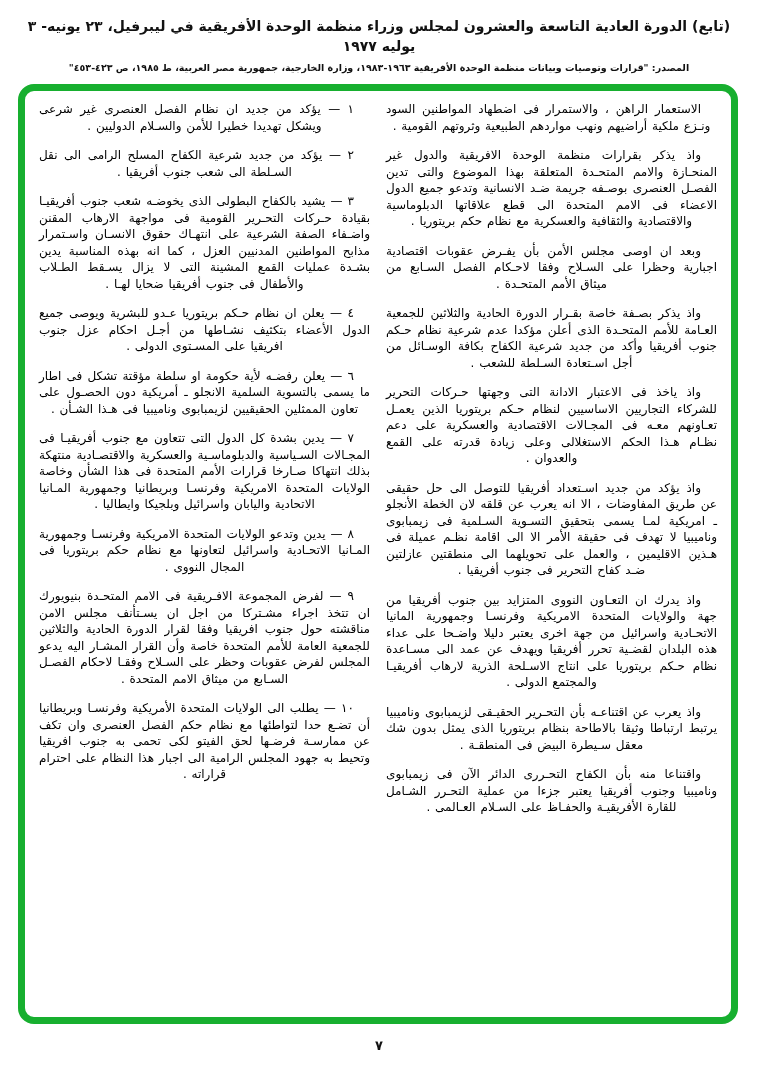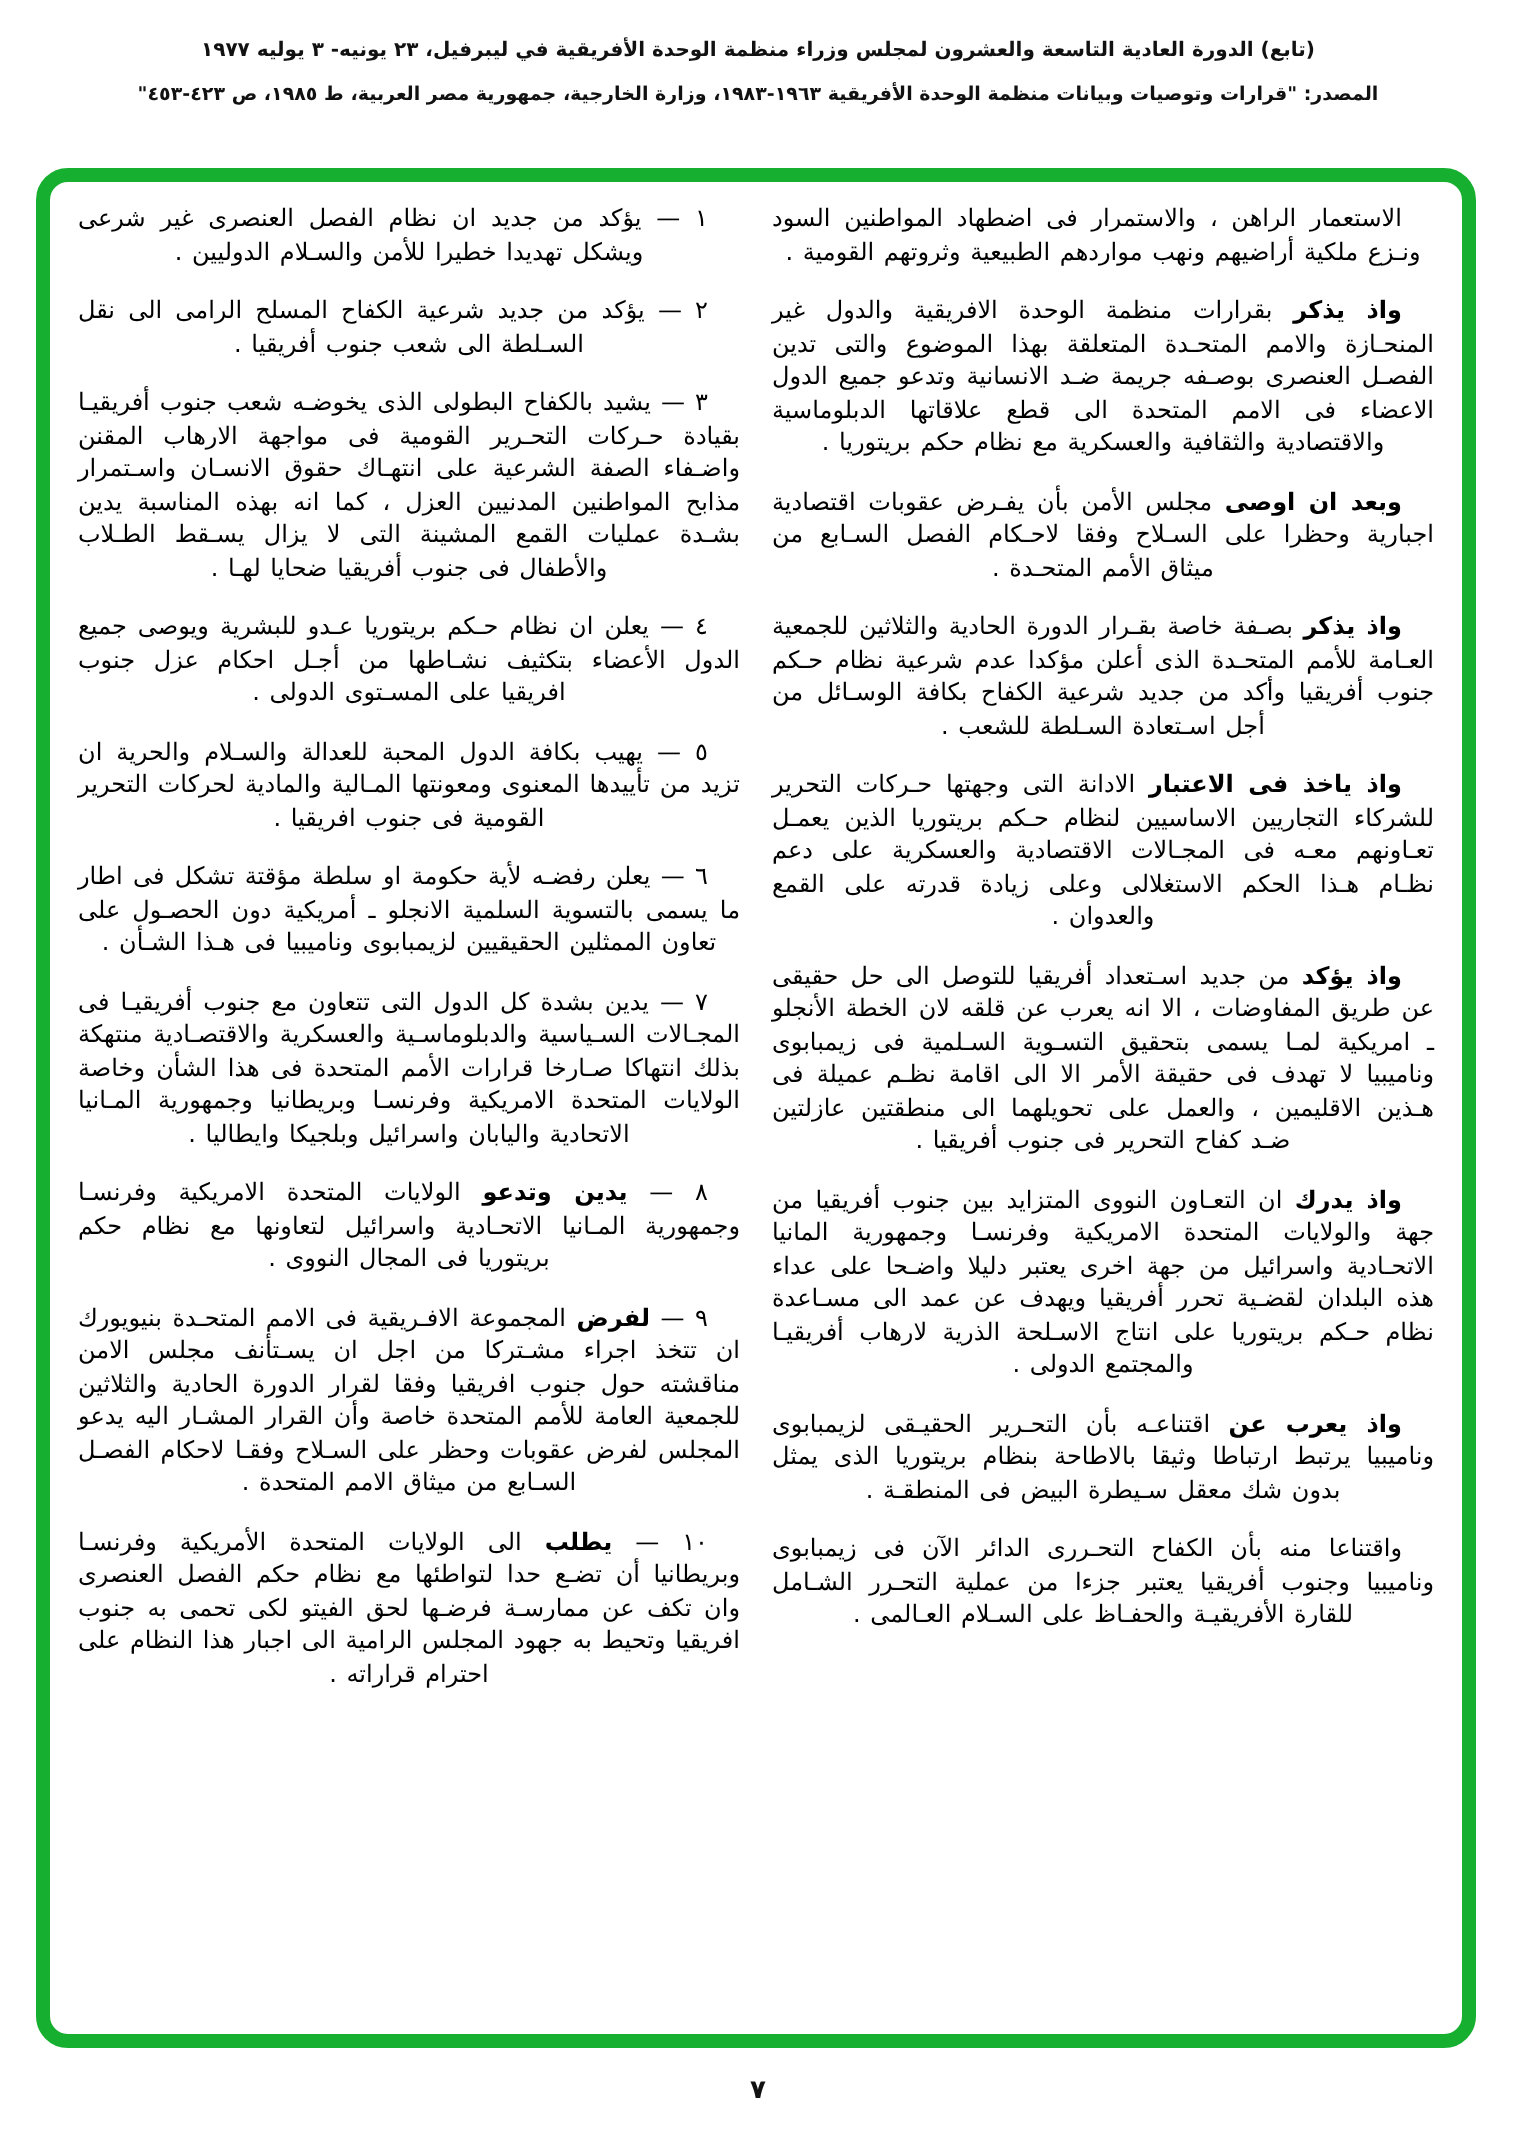--- a/index.html
+++ b/index.html
@@ -17,21 +17,21 @@
     width: 758px;
     height: 1078px;
     background: #ffffff;
     color: #141414;
   }
   .header {
     text-align: center;
     padding-top: 16px;
   }
   .title {
-    font-size: 10px;
+    font-size: 14px;
     font-weight: bold;
     color: #111;
     letter-spacing: 0;
     line-height: 20px;
     padding: 0 18px;
   }
   .source {
     font-size: 9.5px;
     font-weight: bold;
     color: #111;
@@ -64,21 +64,21 @@
   p.para {
     font-size: 12px;
     line-height: 16.5px;
     text-align: justify;
     text-align-last: center;
     margin: 0 0 13px 0;
     text-indent: 16px;
     word-spacing: 1px;
     color: #000000;
   }
-  p.para .lead { font-weight: bold; }
+  p.para .lead { font-weight: normal; }
   .pagenum {
     position: absolute;
     top: 1038px;
     left: 0;
     width: 100%;
     text-align: center;
     font-size: 13px;
     font-weight: bold;
     color: #111;
   }
@@ -106,21 +106,20 @@
         <p class="para"><span></span><b class="lead">واذ يدرك</b><span> ان التعـاون النووى المتزايد بين جنوب أفريقيا من جهة والولايات المتحدة الامريكية وفرنسـا وجمهورية المانيا الاتحـادية واسرائيل من جهة اخرى يعتبر دليلا واضـحا على عداء هذه البلدان لقضـية تحرر أفريقيا ويهدف عن عمد الى مسـاعدة نظام حـكم بريتوريا على انتاج الاسـلحة الذرية لارهاب أفريقيـا والمجتمع الدولى .</span></p>
         <p class="para"><span></span><b class="lead">واذ يعرب عن</b><span> اقتناعـه بأن التحـرير الحقيـقى لزيمبابوى وناميبيا يرتبط ارتباطا وثيقا بالاطاحة بنظام بريتوريا الذى يمثل بدون شك معقل سـيطرة البيض فى المنطقـة .</span></p>
         <p class="para"><span></span><b class="lead"></b><span>واقتناعا منه بأن الكفاح التحـررى الدائر الآن فى زيمبابوى وناميبيا وجنوب أفريقيا يعتبر جزءا من عملية التحـرر الشـامل للقارة الأفريقيـة والحفـاظ على السـلام العـالمى .</span></p>
       </div>
 
       <div class="col">
         <p class="para"><span>١ — </span><b class="lead"></b><span>يؤكد من جديد ان نظام الفصل العنصرى غير شرعى ويشكل تهديدا خطيرا للأمن والسـلام الدوليين .</span></p>
         <p class="para"><span>٢ — </span><b class="lead"></b><span>يؤكد من جديد شرعية الكفاح المسلح الرامى الى نقل السـلطة الى شعب جنوب أفريقيا .</span></p>
         <p class="para"><span>٣ — </span><b class="lead"></b><span>يشيد بالكفاح البطولى الذى يخوضـه شعب جنوب أفريقيـا بقيادة حـركات التحـرير القومية فى مواجهة الارهاب المقنن واضـفاء الصفة الشرعية على انتهـاك حقوق الانسـان واسـتمرار مذابح المواطنين المدنيين العزل ، كما انه بهذه المناسبة يدين بشـدة عمليات القمع المشينة التى لا يزال يسـقط الطـلاب والأطفال فى جنوب أفريقيا ضحايا لهـا .</span></p>
         <p class="para"><span>٤ — </span><b class="lead"></b><span>يعلن ان نظام حـكم بريتوريا عـدو للبشرية ويوصى جميع الدول الأعضاء بتكثيف نشـاطها من أجـل احكام عزل جنوب افريقيا على المسـتوى الدولى .</span></p>
-        <p class="para"><span>٥ — </span><b class="lead"></b><span>يهيب بكافة الدول المحبة للعدالة والسـلام والحرية ان تزيد من تأييدها المعنوى ومعونتها المـالية والمادية لحركات التحرير القومية فى جنوب افريقيا .</span></p>
         <p class="para"><span>٦ — </span><b class="lead"></b><span>يعلن رفضـه لأية حكومة او سلطة مؤقتة تشكل فى اطار ما يسمى بالتسوية السلمية الانجلو ـ أمريكية دون الحصـول على تعاون الممثلين الحقيقيين لزيمبابوى وناميبيا فى هـذا الشـأن .</span></p>
         <p class="para"><span>٧ — </span><b class="lead"></b><span>يدين بشدة كل الدول التى تتعاون مع جنوب أفريقيـا فى المجـالات السـياسية والدبلوماسـية والعسكرية والاقتصـادية منتهكة بذلك انتهاكا صـارخا قرارات الأمم المتحدة فى هذا الشأن وخاصة الولايات المتحدة الامريكية وفرنسـا وبريطانيا وجمهورية المـانيا الاتحادية واليابان واسرائيل وبلجيكا وايطاليا .</span></p>
         <p class="para"><span>٨ — </span><b class="lead">يدين وتدعو</b><span> الولايات المتحدة الامريكية وفرنسـا وجمهورية المـانيا الاتحـادية واسرائيل لتعاونها مع نظام حكم بريتوريا فى المجال النووى .</span></p>
         <p class="para"><span>٩ — </span><b class="lead">لفرض</b><span> المجموعة الافـريقية فى الامم المتحـدة بنيويورك ان تتخذ اجراء مشـتركا من اجل ان يسـتأنف مجلس الامن مناقشته حول جنوب افريقيا وفقا لقرار الدورة الحادية والثلاثين للجمعية العامة للأمم المتحدة خاصة وأن القرار المشـار اليه يدعو المجلس لفرض عقوبات وحظر على السـلاح وفقـا لاحكام الفصـل السـابع من ميثاق الامم المتحدة .</span></p>
         <p class="para"><span>١٠ — </span><b class="lead">يطلب</b><span> الى الولايات المتحدة الأمريكية وفرنسـا وبريطانيا أن تضـع حدا لتواطئها مع نظام حكم الفصل العنصرى وان تكف عن ممارسـة فرضـها لحق الفيتو لكى تحمى به جنوب افريقيا وتحيط به جهود المجلس الرامية الى اجبار هذا النظام على احترام قراراته .</span></p>
       </div>
 
     </div>
   </div>
 

